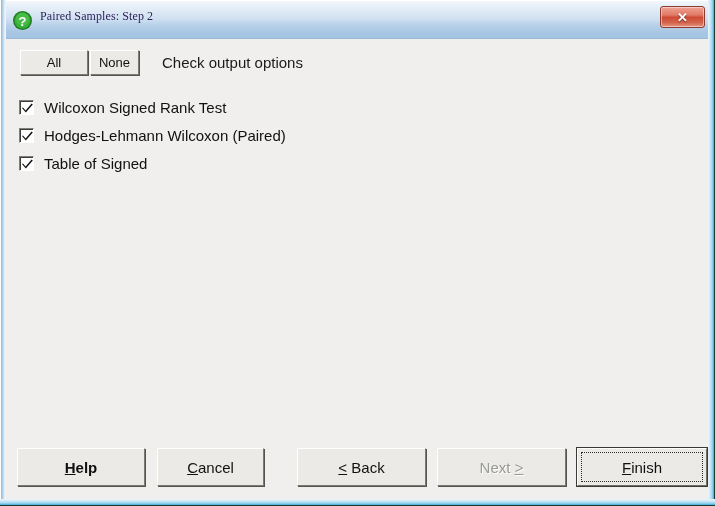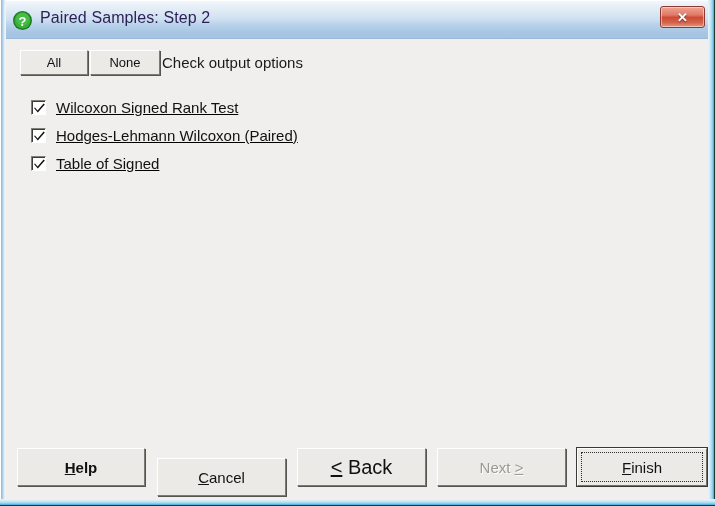--- a/index.html
+++ b/index.html
@@ -81,22 +81,22 @@
     top: 9px;
     width: 21px;
     height: 21px;
   }
   .title-icon svg { display: block; }
 
   .title-text {
     position: absolute;
     left: 40px;
     top: 8px;
-    font-size: 16px;
-    font-family: Liberation Sans, sans-serif;
+    font-size: 12px;
+    font-family: Liberation Serif, serif;
     color: #2b1f55;
     letter-spacing: 0.1px;
     white-space: nowrap;
   }
 
   .close-button {
     position: absolute;
     right: 10px;
     top: 5px;
     width: 45px;
@@ -179,39 +179,38 @@
   }
   .btn.default .focus-rect {
     position: absolute;
     left: 3px; right: 3px; top: 3px; bottom: 3px;
     border: 1px dotted #2b2b28;
     pointer-events: none;
   }
 
   
   #btn-all   { left: 14px;  top: 11px; width: 68px; height: 25px; }
-  #btn-none  { left: 84px;  top: 11px; width: 70px; height: 25px; }
+  #btn-none  { left: 84px;  top: 11px; width: 49px; height: 25px; }
 
   .toolbar-label {
     position: absolute;
     left: 156px;
     top: 15px;
     font-size: 15px;
     color: #1a1a1a;
     font-family: "Liberation Sans", sans-serif;
     white-space: nowrap;
   }
 
   
   .check-list {
     position: absolute;
-    left: 25px;
+    left: 13px;
     top: 54px;
     width: 500px;
-    text-decoration: underline;
   }
   .check-row {
     position: relative;
     height: 28px;
     display: flex;
     align-items: center;
     cursor: pointer;
     width: max-content;
   }
   .cbox {
@@ -236,22 +235,22 @@
   }
   .check-label {
     font-size: 15px;
     color: #111111;
     font-family: "Liberation Sans", sans-serif;
     white-space: nowrap;
   }
 
   
   #btn-help   { left: 11px;  top: 409px; width: 128px; height: 38px; font-size: 15px; font-weight: bold; }
-  #btn-cancel { left: 151px; top: 409px; width: 129px; height: 38px; font-size: 15px; margin-top: 10px; }
-  #btn-back   { left: 291px; top: 409px; width: 129px; height: 38px; font-size: 20px; }
+  #btn-cancel { left: 151px; top: 409px; width: 107px; height: 38px; font-size: 15px; }
+  #btn-back   { left: 291px; top: 409px; width: 129px; height: 38px; font-size: 15px; }
   #btn-next   { left: 431px; top: 409px; width: 129px; height: 38px; font-size: 15px; }
   #btn-finish { left: 571px; top: 409px; width: 130px; height: 38px; font-size: 15px; }
 </style>
 </head>
 <body>
 
 <div id="window">
 
   <div id="titlebar">
 

